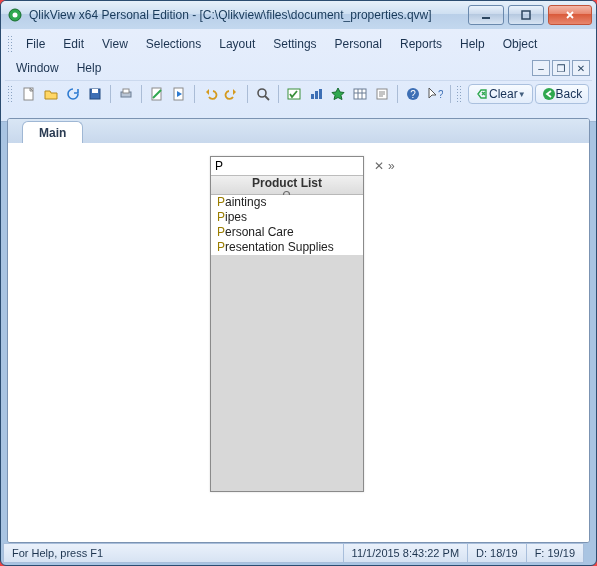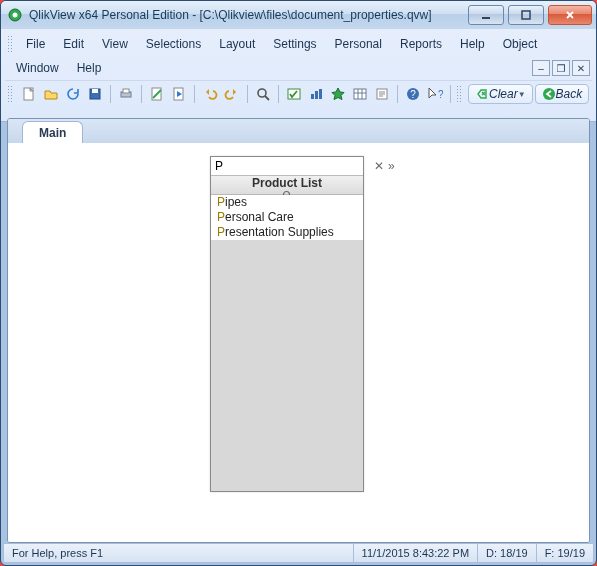--- a/index.html
+++ b/index.html
@@ -97,21 +97,20 @@
     width:20px;height:20px;
     display:flex;align-items:center;justify-content:center;
     border-radius:3px;
   }
   .tb-sep{width:1px;height:18px;background:#aabcd6;margin:0 3px;}
   .tb-text-btn{
     display:flex;align-items:center;
     padding:2px 6px;border:1px solid #aac0de;border-radius:4px;
     background:linear-gradient(to bottom,#f7fbff,#e3edfb);
     color:#163055;
-    font-style:italic;
   }
   
   .client{
     position:absolute;
     left:6px; right:6px; top:117px; bottom:22px;
     background:#fff;
     border:1px solid #7b93b2;
     border-radius:3px;
     overflow:hidden;
   }
@@ -177,21 +176,21 @@
     height:15px;line-height:15px;
     padding:0 6px;
     font-size:12px;
     color:#222;
     white-space:nowrap;
   }
   .lb-item .hi{color:#9a7d00;}
   
   .statusbar{
     position:absolute;
-    left:2px; right:2px; bottom:2px;
+    left:2px; right:12px; bottom:2px;
     height:18px;
     background:linear-gradient(to bottom,#eaf1fb,#d7e3f3);
     border:1px solid #a8bedb;
     display:flex;align-items:center;
     font-size:11px;
     color:#1d344f;
   }
   .statusbar .cell{
     padding:0 8px;
     border-left:1px solid #a8bedb;
@@ -404,20 +403,21 @@
           <div class="lb-header">
             <span>Product List</span>
             <span class="ico">
               <svg width="11" height="11">
                   <circle cx="4.5" cy="4.5" r="3" fill="none" stroke="#6b6b6b" stroke-width="1.2"></circle>
                   <path d="M7 7 L10 10" stroke="#6b6b6b" stroke-width="1.4"></path>
                 </svg>
             </span>
           </div>
           <div class="lb-items">
+            <div class="lb-item"><span class="hi">P</span><span>aintings</span></div>
             <div class="lb-item"><span class="hi">P</span><span>ipes</span></div>
             <div class="lb-item"><span class="hi">P</span><span>ersonal Care</span></div>
             <div class="lb-item"><span class="hi">P</span><span>resentation Supplies</span></div>
           </div>
         </div>
 
       </div>
     </div>
 
     <div class="statusbar">

